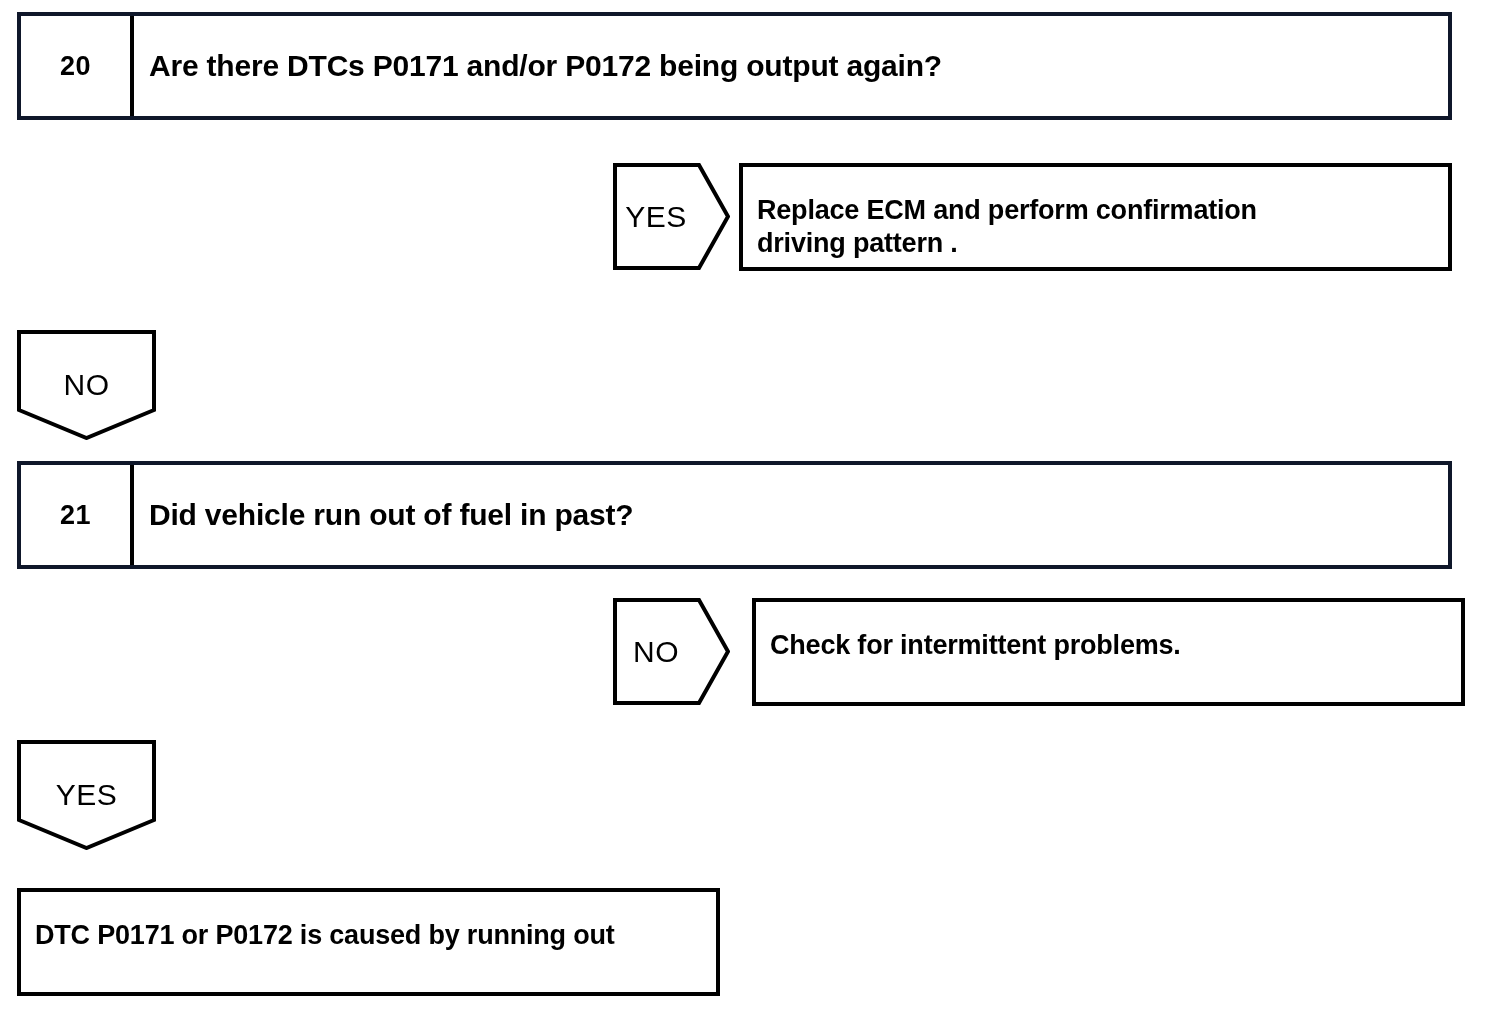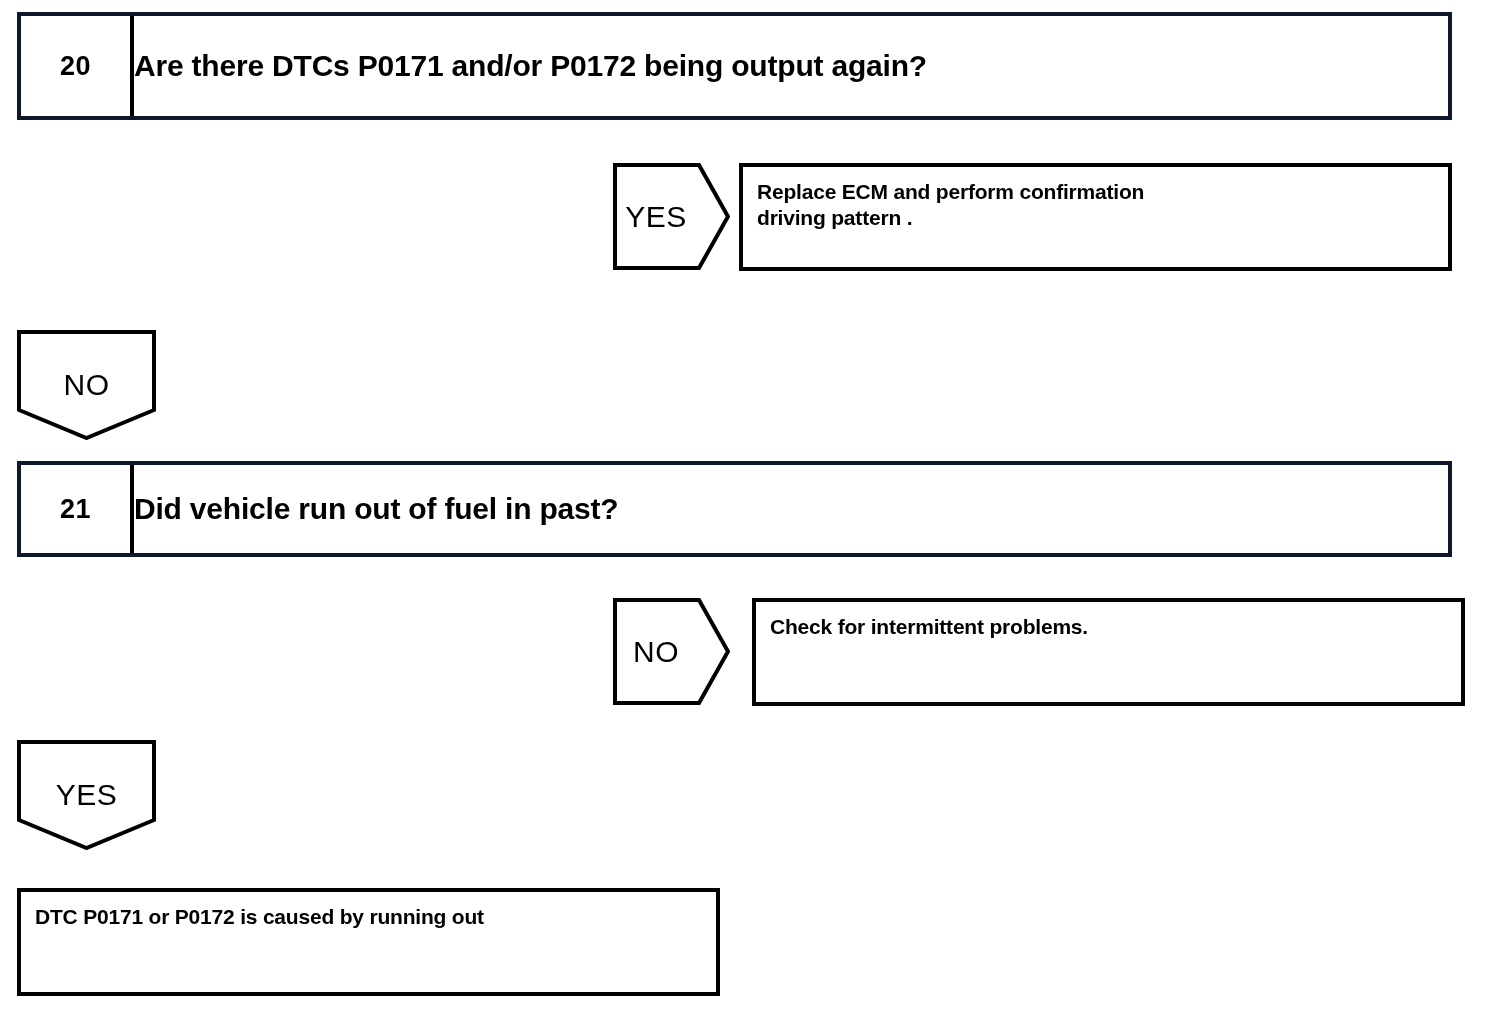--- a/index.html
+++ b/index.html
@@ -41,34 +41,35 @@
     align-items: center;
     justify-content: center;
     font-size: 27px;
     font-weight: bold;
     letter-spacing: 0.5px;
   }
   .step-text {
     flex: 1 1 auto;
     display: flex;
     align-items: center;
+    padding-left: 15px;
     font-size: 30px;
     font-weight: bold;
     letter-spacing: -0.2px;
     white-space: nowrap;
   }
 
   
   .result-box {
     position: absolute;
     border: 4px solid #000;
     box-sizing: border-box;
     background: #fff;
-    padding: 12px 0 0 14px;
-    font-size: 21px;
+    padding: 27px 0 0 14px;
+    font-size: 27px;
     font-weight: bold;
     line-height: 1.22;
     letter-spacing: -0.2px;
   }
   .result-box .line {
     display: block;
     white-space: nowrap;
   }
 
   
@@ -118,21 +119,21 @@
     pointer-events: none;
   }
 
   
   #step20      { left: 17px;  top: 12px;  width: 1435px; height: 108px; }
   #yes-pennant-1 { left: 613px; top: 163px; }
   #result1     { left: 739px; top: 163px; width: 713px; height: 108px; }
 
   #no-pennant-down { left: 17px; top: 330px; }
 
-  #step21      { left: 17px;  top: 461px; width: 1435px; height: 96px; }
+  #step21      { left: 17px;  top: 461px; width: 1435px; height: 108px; }
   #no-pennant-2 { left: 613px; top: 598px; }
   #result2     { left: 752px; top: 598px; width: 713px; height: 108px; }
 
   #yes-pennant-down { left: 17px; top: 740px; }
 
   #result3     { left: 17px;  top: 888px; width: 703px; height: 108px; }
 </style>
 </head>
 <body>
 

